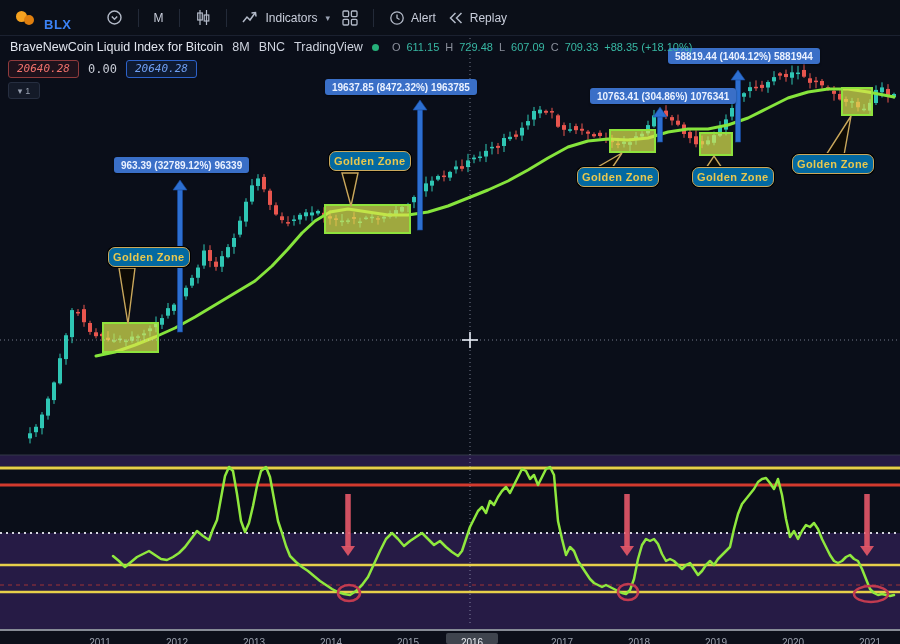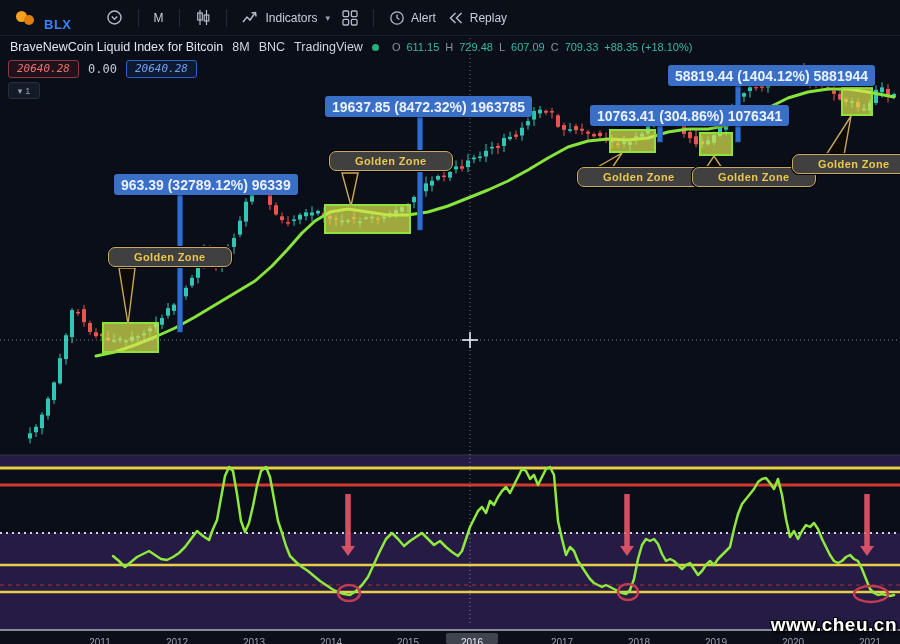--- a/index.html
+++ b/index.html
@@ -34,26 +34,26 @@
   .pbox{padding:1px 8px;border-radius:3px;border:1px solid;line-height:14px;font-style:italic;}
   .pbox.red{border-color:#8f3a3c;background:rgba(180,50,60,.12);color:#ef706b;}
   .pbox.blue{border-color:#2d62c9;background:rgba(45,98,201,.14);color:#6f9ff2;}
   .spread{color:#c6cad4;font-size:12px;}
   .collapse-chip{position:absolute;top:82px;left:8px;z-index:5;width:30px;height:15px;
     background:#141a28;border:1px solid #262e40;border-radius:3px;display:flex;
     align-items:center;justify-content:center;gap:3px;color:#98a0b0;font-size:9px;cursor:pointer;}
   
   svg.chart{position:absolute;top:0;left:0;z-index:1;}
   .overlays{position:absolute;top:0;left:0;width:900px;height:644px;z-index:3;pointer-events:none;}
-  .gz-label{position:absolute;background:#404040;border:1.5px solid #caa85c;border-radius:7px;
-    color:#e9c84d;font-weight:bold;font-size:11px;padding:3px 25px;letter-spacing:.4px;
+  .gz-label{position:absolute;background:#0369a1;border:1.5px solid #caa85c;border-radius:7px;
+    color:#e9c84d;font-weight:bold;font-size:11px;padding:3px 4px;letter-spacing:.4px;
     box-shadow:0 0 0 1px #000;white-space:nowrap;pointer-events:auto;cursor:pointer;text-align:center;}
   .blue-label{position:absolute;background:#3a6fc7;border-radius:3px;color:#eaf1ff;
-    font-size:14px;font-weight:bold;padding:2.5px 7px;white-space:nowrap;
-    box-shadow:0 1px 2px rgba(0,0,0,.5);pointer-events:auto;cursor:pointer;margin-top:17px;}
+    font-size:10px;font-weight:bold;padding:2.5px 7px;white-space:nowrap;
+    box-shadow:0 1px 2px rgba(0,0,0,.5);pointer-events:auto;cursor:pointer;}
   .watermark{position:absolute;right:3px;bottom:8px;z-index:6;color:#ffffff;
     font-size:19px;font-weight:bold;letter-spacing:.5px;
     text-shadow:-1px -1px 0 #000,1px -1px 0 #000,-1px 1px 0 #000,1px 1px 0 #000,2px 2px 3px #000;}
 </style>
 </head>
 <body>
 
 <div class="screen">
 
   <svg class="chart" id="chart-svg" width="900" height="644" viewBox="0 0 900 644">
@@ -516,14 +516,13 @@
       <div class="gz-label" style="left: 329px; top: 151px;">Golden Zone</div>
       <div class="gz-label" style="left: 577px; top: 167px;">Golden Zone</div>
       <div class="gz-label" style="left: 692px; top: 167px;">Golden Zone</div>
       <div class="gz-label" style="left: 792px; top: 154px;">Golden Zone</div>
       <div class="blue-label" style="left: 114px; top: 157px;">963.39 (32789.12%) 96339</div>
       <div class="blue-label" style="left: 325px; top: 79px;">19637.85 (8472.32%) 1963785</div>
       <div class="blue-label" style="left: 590px; top: 88px;">10763.41 (304.86%) 1076341</div>
       <div class="blue-label" style="left: 668px; top: 48px;">58819.44 (1404.12%) 5881944</div>
     </div>
 
-  <div class="watermark">www.cheu.cn</div>
 </div>
 
 </body></html>

